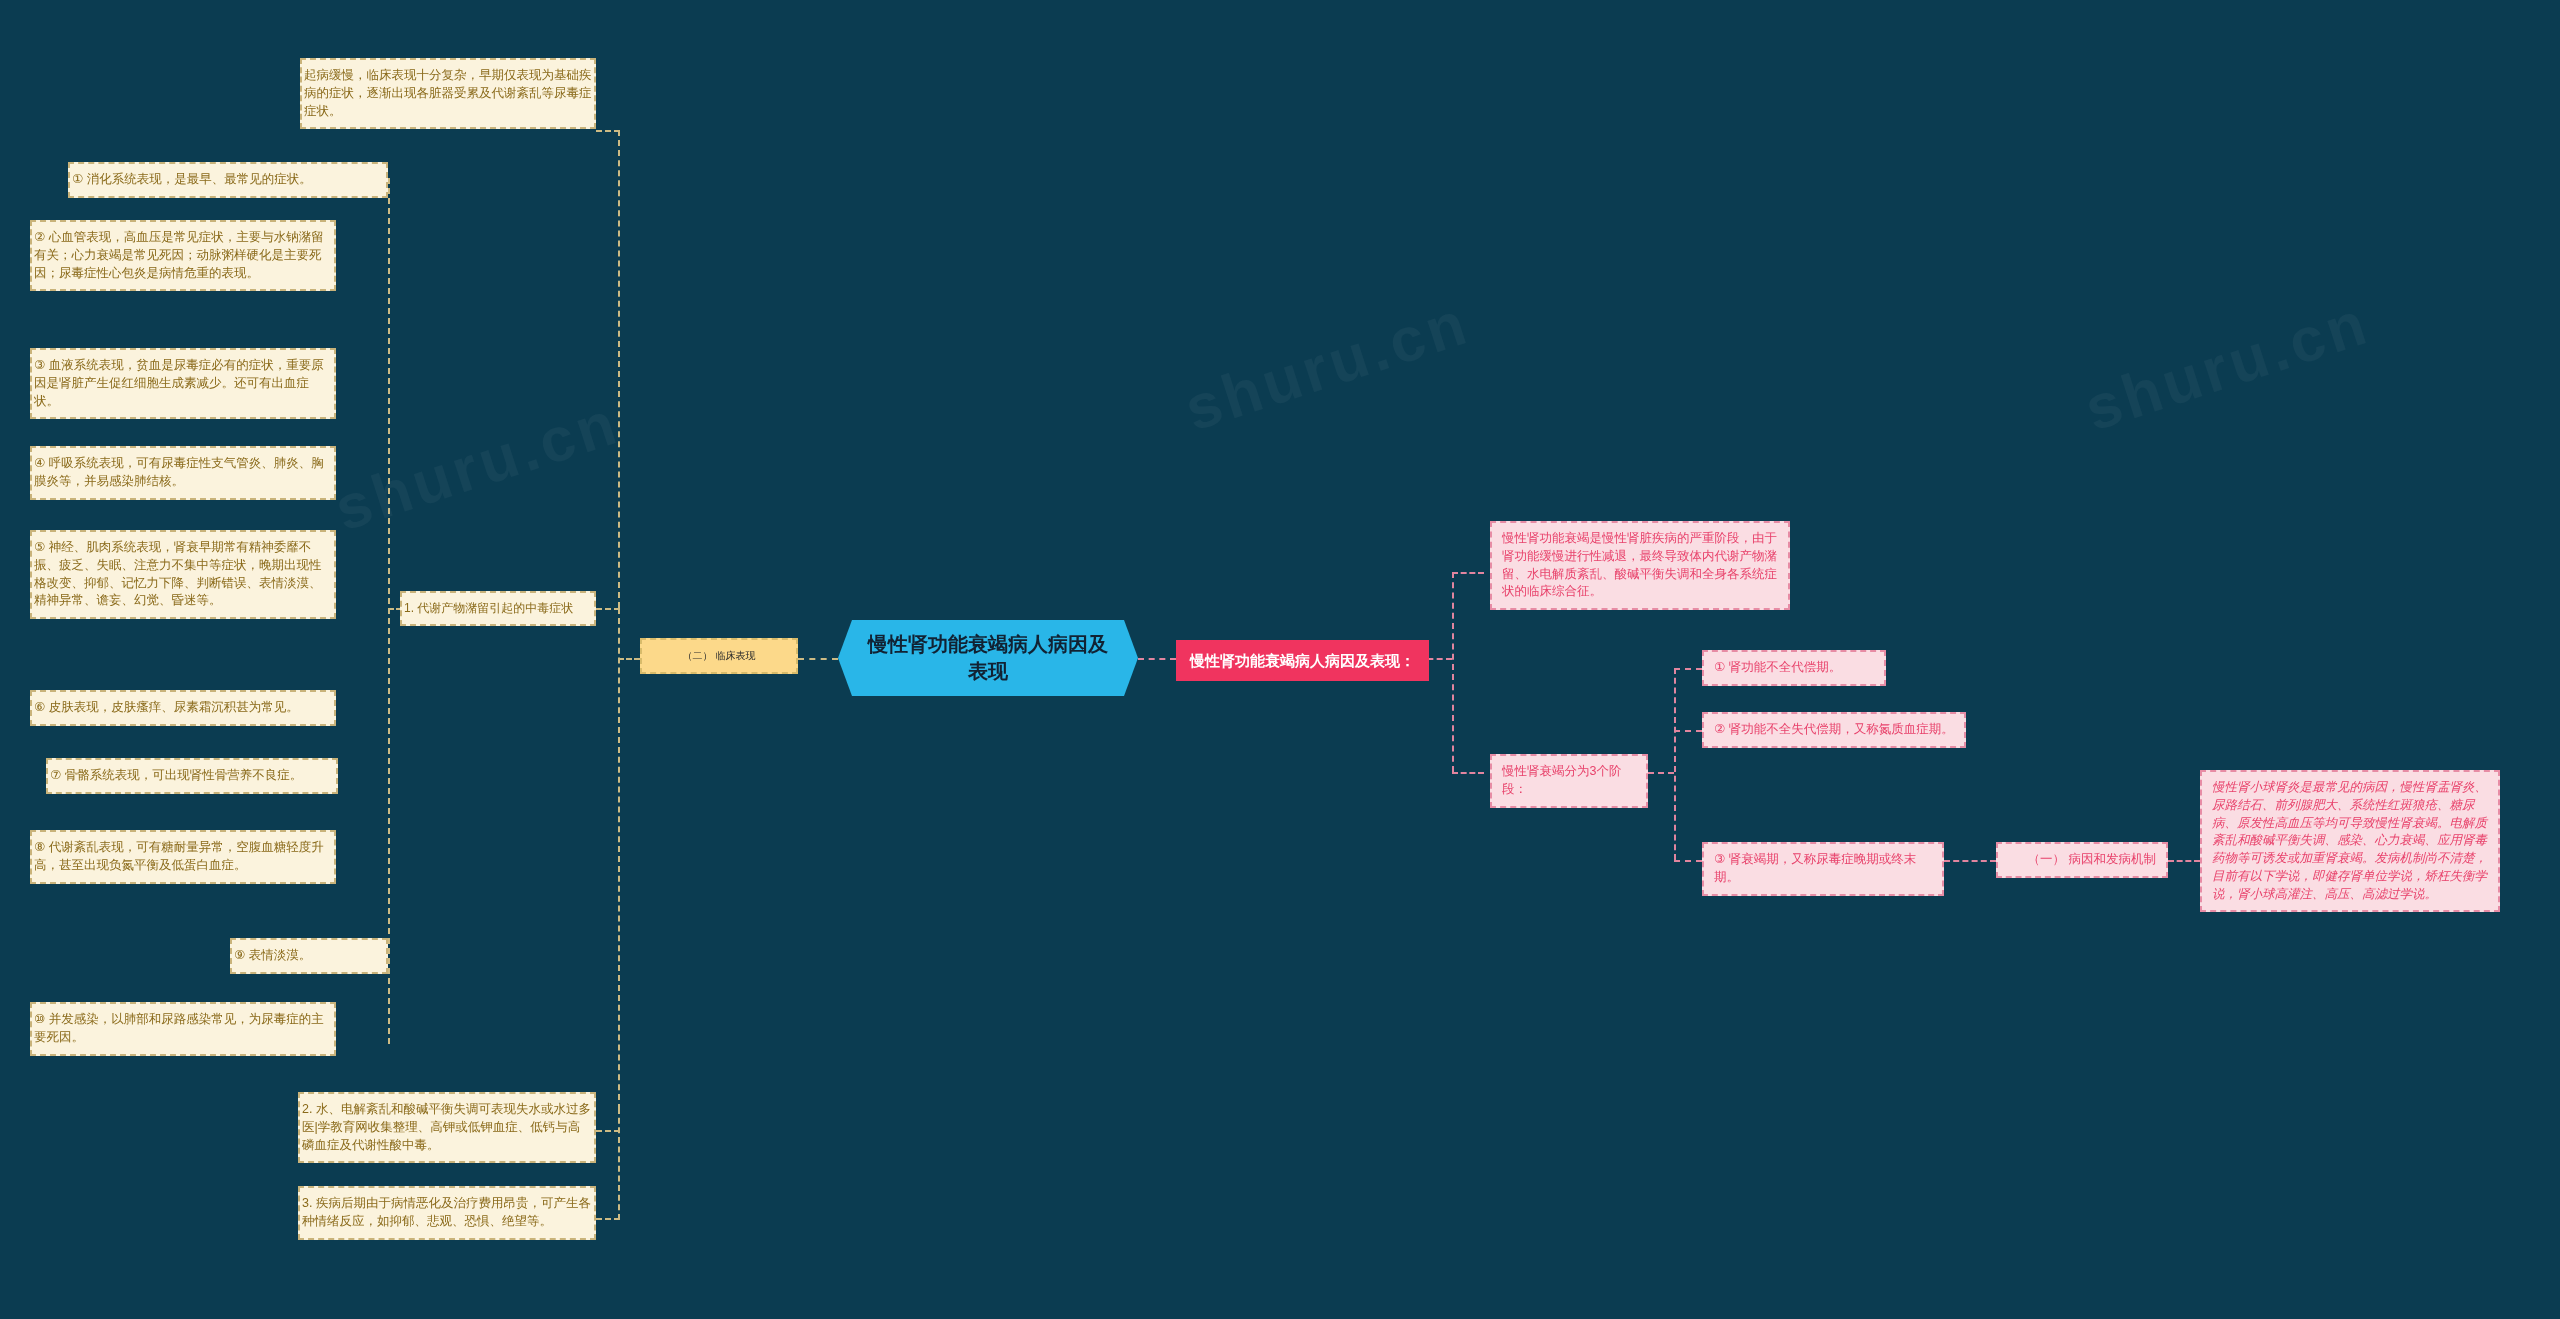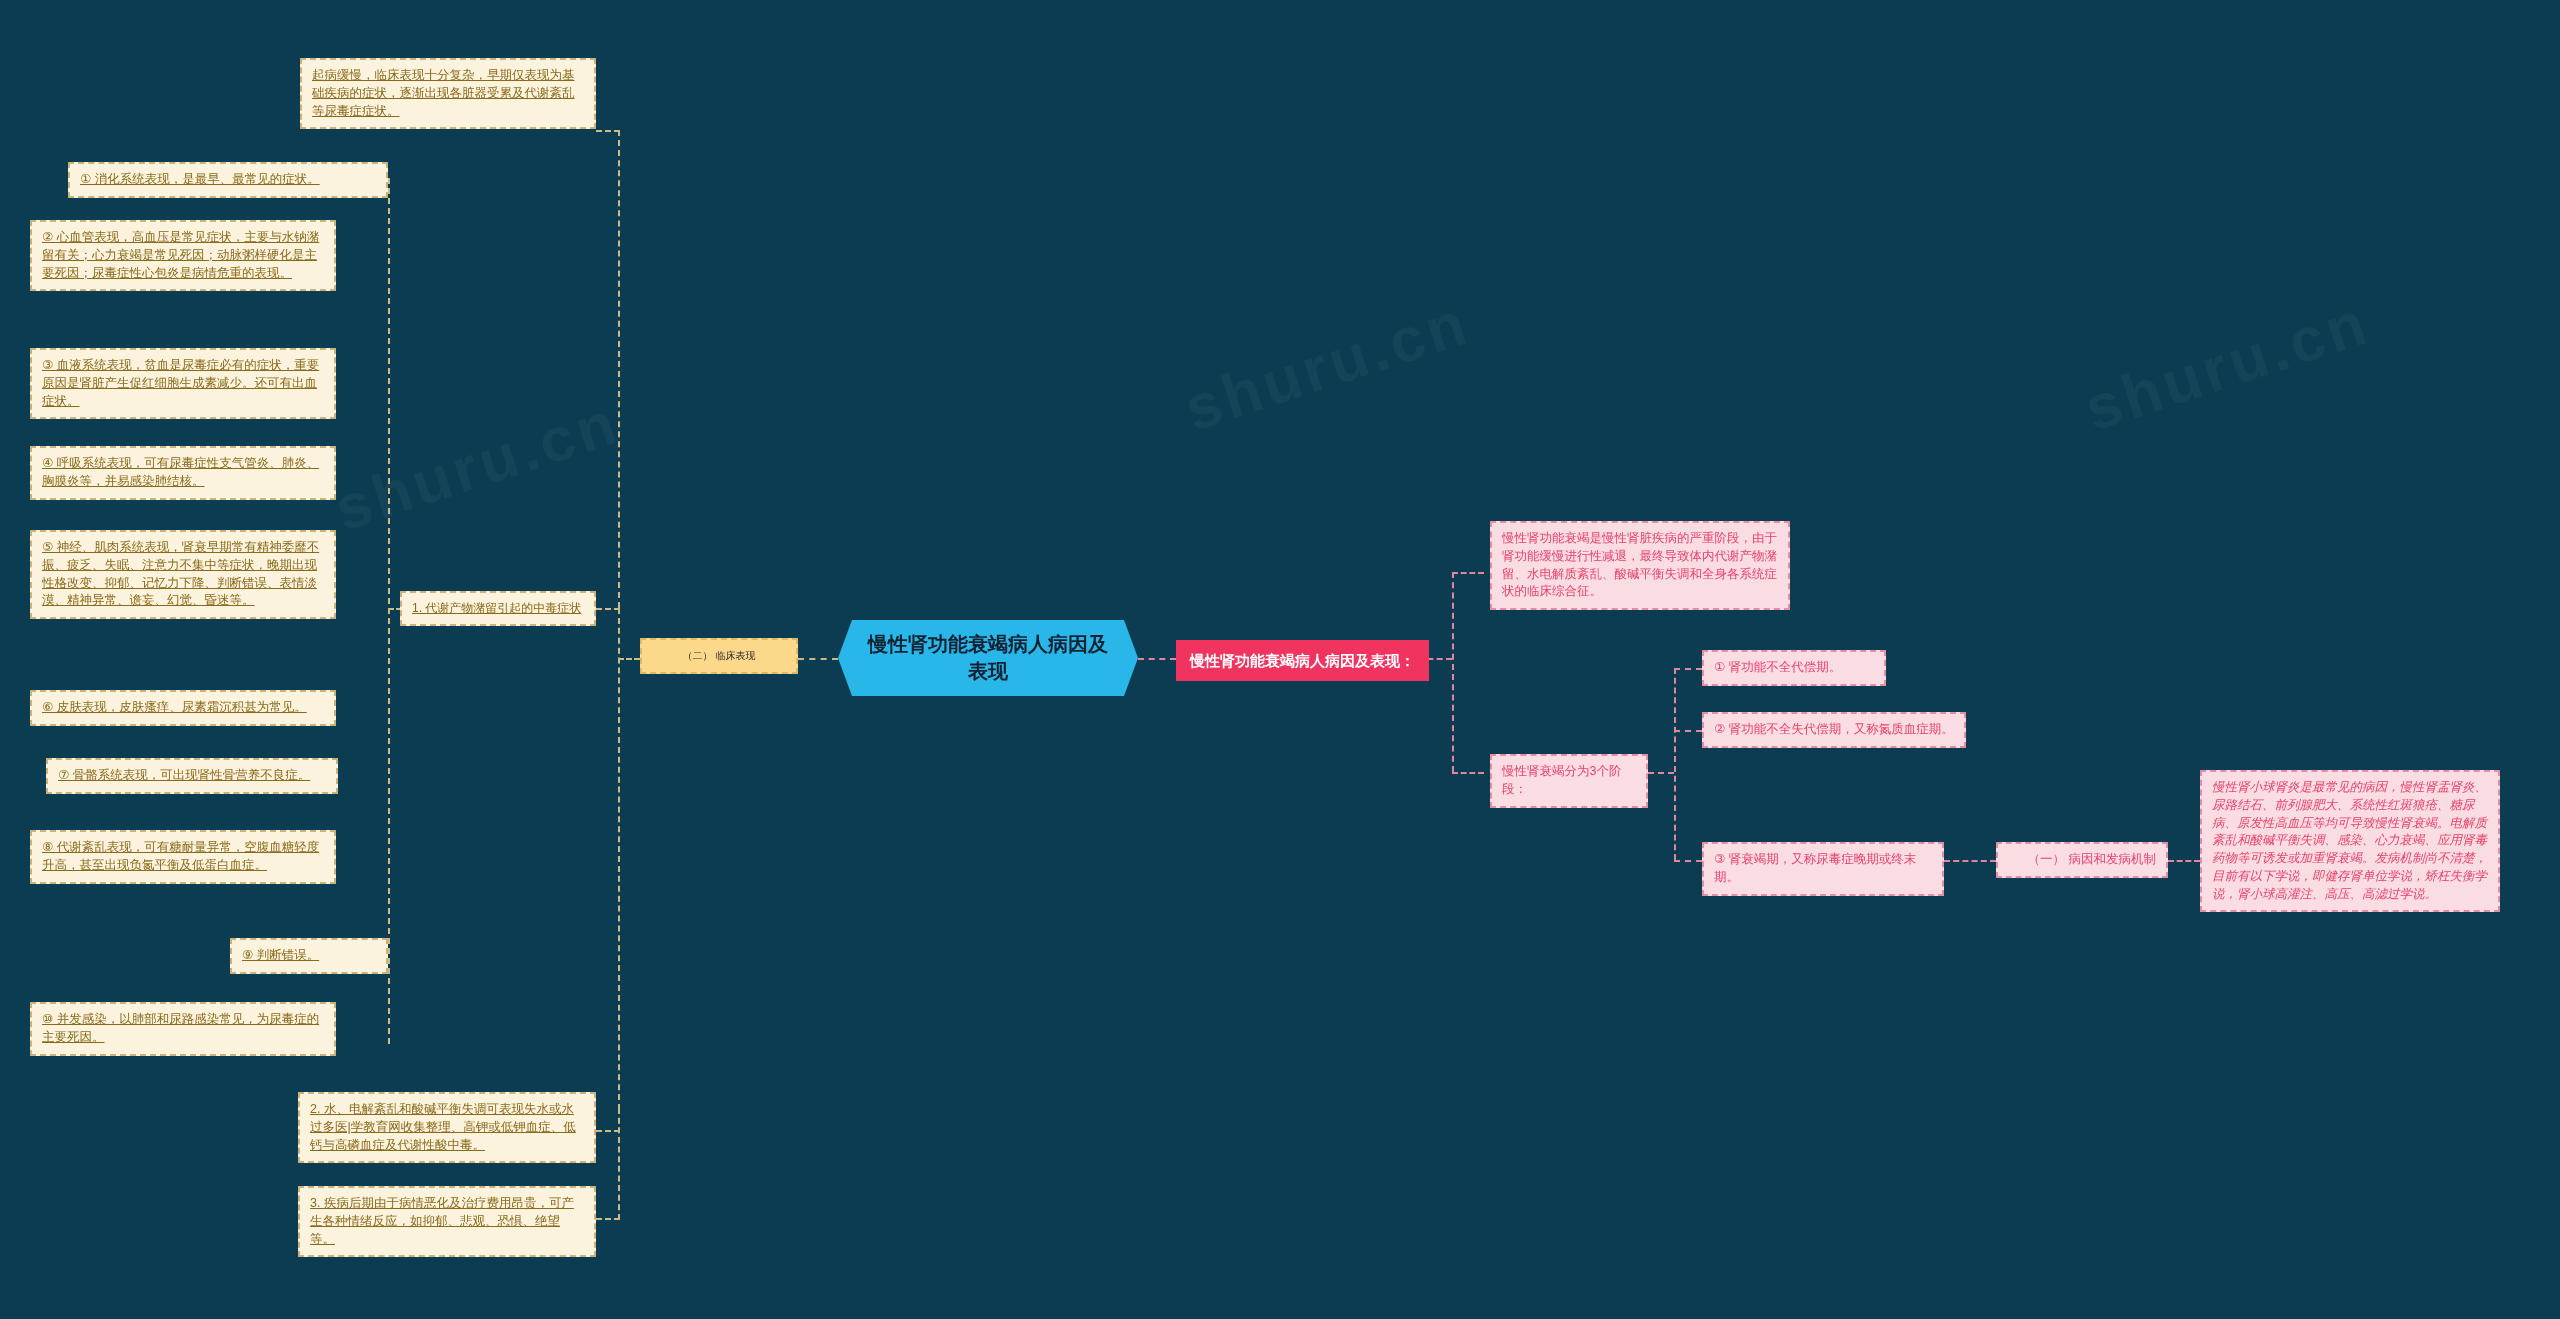--- a/index.html
+++ b/index.html
@@ -14,21 +14,21 @@
     transform:rotate(-18deg);pointer-events:none;white-space:nowrap;
   }
   .node{
     position:absolute;box-sizing:border-box;
     line-height:1.42;
   }
   
   .y{
     background:#fbf3dd;color:#8a6a1a;
     border:2px dashed #c9b37a;
-    padding:7px 10px;font-size:12.5px;text-decoration:underline;
+    padding:7px 2px;font-size:12.5px;
   }
   .y-center{
     background:#fcd98a;color:#2b2b2b;border:2px dashed #d8bb6a;
     font-size:10px;padding:9px 16px;text-align:center;
   }
   
   .p{
     background:#fadde3;color:#e8426b;
     border:2px dashed #e78ca5;
     padding:7px 10px;font-size:12.5px;
@@ -127,21 +127,21 @@
 <div class="node y" style="left:30px;top:690px;width:306px;">
   <span>⑥ 皮肤表现，皮肤瘙痒、尿素霜沉积甚为常见。</span>
 </div>
 <div class="node y" style="left:46px;top:758px;width:292px;">
   <span>⑦ 骨骼系统表现，可出现肾性骨营养不良症。</span>
 </div>
 <div class="node y" style="left:30px;top:830px;width:306px;">
   <span>⑧ 代谢紊乱表现，可有糖耐量异常，空腹血糖轻度升高，甚至出现负氮平衡及低蛋白血症。</span>
 </div>
 <div class="node y" style="left:230px;top:938px;width:158px;">
-  <span>⑨ 判断错误。</span>
+  <span>⑨ 表情淡漠。</span>
 </div>
 <div class="node y" style="left:30px;top:1002px;width:306px;">
   <span>⑩ 并发感染，以肺部和尿路感染常见，为尿毒症的主要死因。</span>
 </div>
 
 <div class="node y" style="left:298px;top:1092px;width:298px;">
   <span>2. 水、电解紊乱和酸碱平衡失调可表现失水或水过多医|学教育网收集整理、高钾或低钾血症、低钙与高磷血症及代谢性酸中毒。</span>
 </div>
 <div class="node y" style="left:298px;top:1186px;width:298px;">
   <span>3. 疾病后期由于病情恶化及治疗费用昂贵，可产生各种情绪反应，如抑郁、悲观、恐惧、绝望等。</span>

